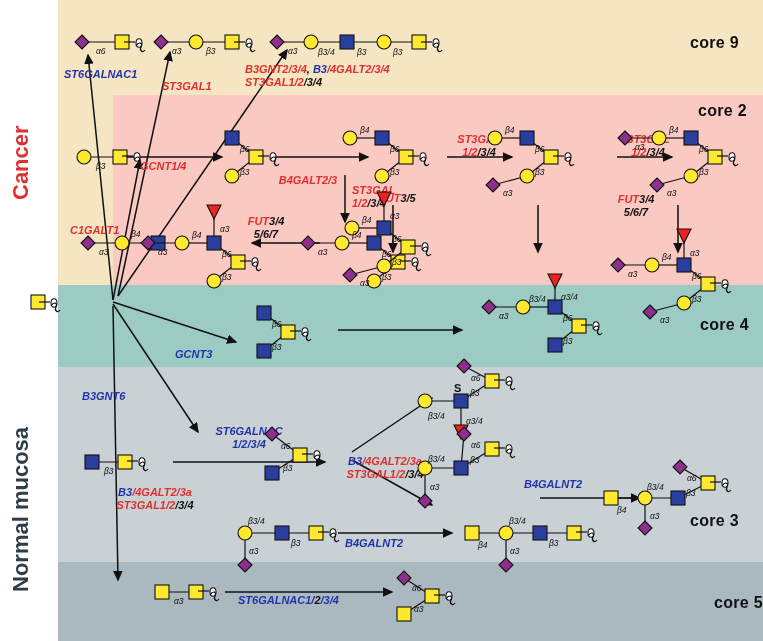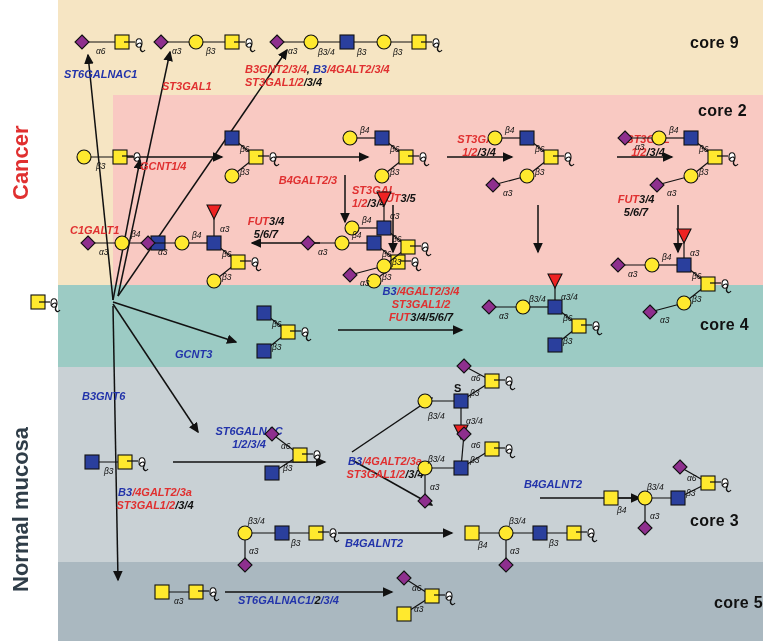--- a/index.html
+++ b/index.html
@@ -88,21 +88,20 @@
   <div class="enz" style="left:245px;top:63px;"><span><span class="r">B3GNT2/3/4</span><span class="k">, </span><span class="b">B3</span><span class="r">/</span><span class="r">4GALT2/3/4</span></span><br><span><span class="r">ST3GAL1/2</span><span class="k">/3/4</span></span></div>
   <div class="enz" style="left:140px;top:160px;"><span><span class="r">GCNT1/4</span></span></div>
   <div class="enz" style="left:70px;top:224px;"><span><span class="r">C1GALT1</span></span></div>
   <div class="enz ctr" style="left:260px;top:141px;width:96px;margin-top:33px;"><span><span class="r">B4GALT2/3</span></span></div>
   <div class="enz ctr" style="left:443px;top:133px;width:72px;"><span><span class="r">ST3GAL</span></span><br><span><span class="r">1/2</span><span class="k">/3/4</span></span></div>
   <div class="enz ctr" style="left:612px;top:133px;width:72px;"><span><span class="r">ST3GAL</span></span><br><span><span class="r">1/2</span><span class="k">/3/4</span></span></div>
   <div class="enz" style="left:352px;top:184px;"><span><span class="r">ST3GAL</span></span><br><span><span class="r">1/2</span><span class="k">/3/4</span></span></div>
   <div class="enz ctr" style="left:218px;top:215px;width:96px;"><span><span class="r">FUT</span><span class="k">3/4</span></span><br><span><span class="k">5/6/7</span></span></div>
   <div class="enz" style="left:379px;top:192px;"><span><span class="r">FUT</span><span class="k">3/5</span></span></div>
   <div class="enz ctr" style="left:601px;top:193px;width:70px;"><span><span class="r">FUT</span><span class="k">3/4</span></span><br><span><span class="k">5/6/7</span></span></div>
-  <div class="enz ctr" style="left:330px;top:285px;width:182px;"><span><span class="b">B3</span><span class="r">/</span><span class="r">4GALT2/3/4</span></span><br><span><span class="r">ST3GAL1/2</span></span><br><span><span class="r">FUT</span><span class="k">3/4/5/6/7</span></span></div>
   <div class="enz" style="left:175px;top:348px;"><span><span class="b">GCNT3</span></span></div>
   <div class="enz" style="left:82px;top:390px;"><span><span class="b">B3GNT6</span></span></div>
   <div class="enz ctr" style="left:178px;top:425px;width:142px;"><span><span class="b">ST6GALNAC</span></span><br><span><span class="b">1/2/3/4</span></span></div>
   <div class="enz ctr" style="left:305px;top:455px;width:160px;"><span><span class="b">B3</span><span class="r">/</span><span class="r">4GALT2/3a</span></span><br><span><span class="r">ST3GAL1/2</span><span class="k">/3/4</span></span></div>
   <div class="enz" style="left:524px;top:478px;"><span><span class="b">B4GALNT2</span></span></div>
   <div class="enz ctr" style="left:75px;top:486px;width:160px;"><span><span class="b">B3</span><span class="r">/</span><span class="r">4GALT2/3a</span></span><br><span><span class="r">ST3GAL1/2</span><span class="k">/3/4</span></span></div>
   <div class="enz" style="left:345px;top:537px;"><span><span class="b">B4GALNT2</span></span></div>
   <div class="enz" style="left:238px;top:594px;"><span><span class="b">ST6GALNAC1/</span><span class="k">2</span><span class="b">/3/4</span></span></div>
 
   <svg class="ov" viewBox="0 0 763 641">

